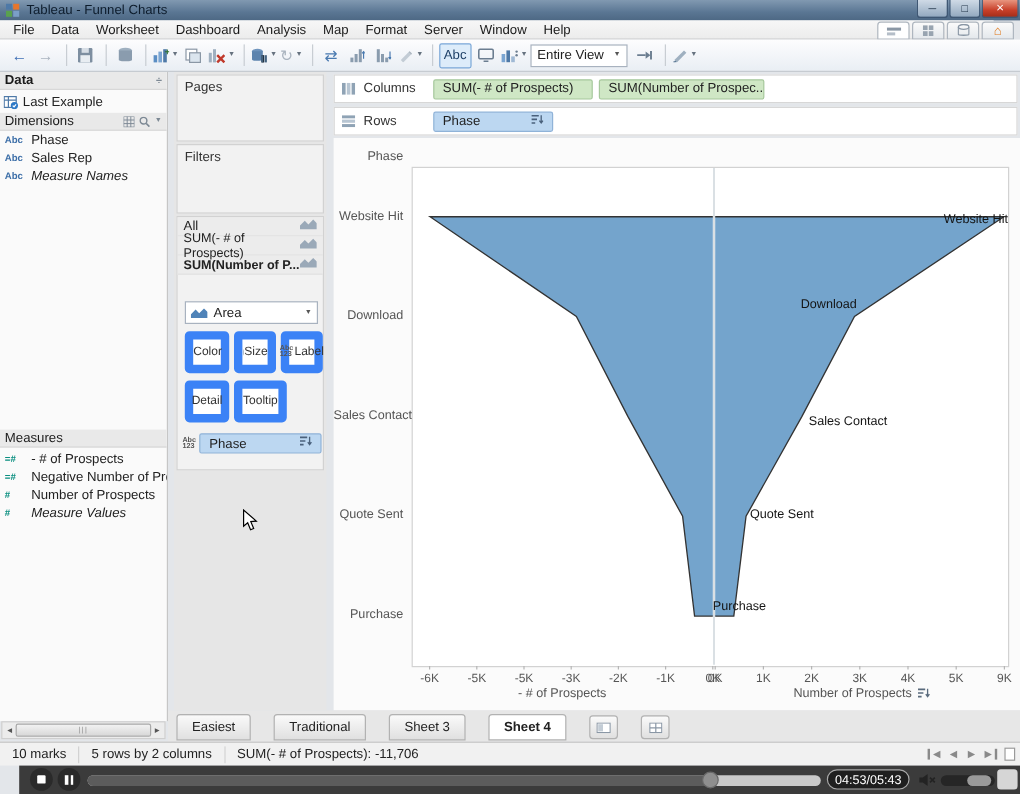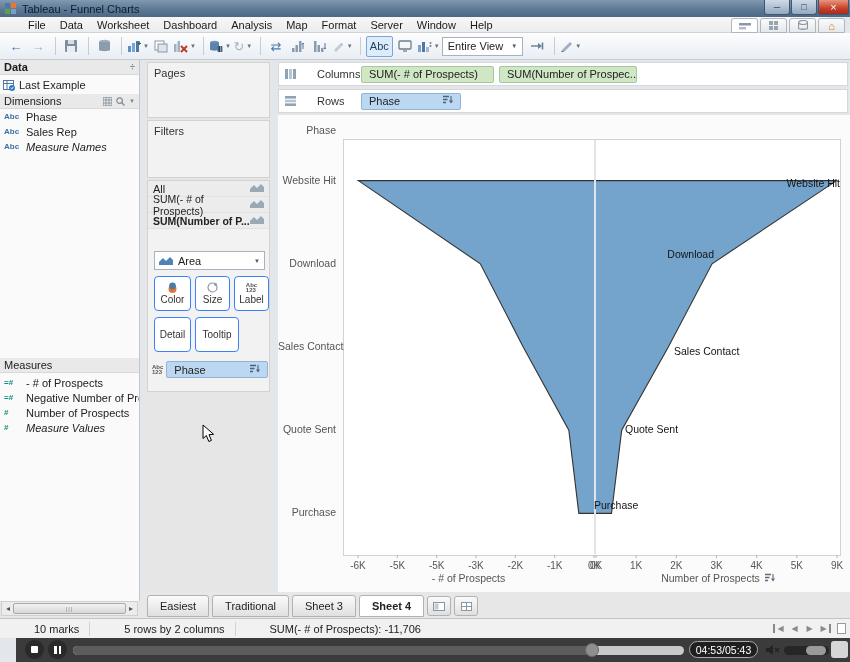--- a/index.html
+++ b/index.html
@@ -15,21 +15,21 @@
   #title-text { font-size:11px; }
   .winbtns { position:absolute; right:1px; top:0; display:flex; }
   .win-btn { width:26px; height:15px; display:flex; align-items:center; justify-content:center;
     background:linear-gradient(#cfdae6,#93a9bf); border:1px solid #3f5773;
     border-top:none; border-radius:0 0 3px 3px; color:#1c2e42; font-size:9px; margin-left:1px;}
   .win-btn.close { width:31px; background:linear-gradient(#e8957f,#c8402a 60%,#a52d18); color:#fff; font-size:11px;}
 
   
   #menubar { position:absolute; left:0; top:17px; width:828px; height:16px;
     background:linear-gradient(#f7f7f7,#ececec); border-bottom:1px solid #d2d2d2;
-    display:flex; align-items:center; padding-left:21px; }
+    display:flex; align-items:center; padding-left:4px; }
   .menu-item { padding:0 7px; height:100%; display:flex; align-items:center; color:#1a1a1a; }
   .mini-tab { position:absolute; top:1px; width:27px; height:15px;
     background:linear-gradient(#fbfbfb,#e4e8ec); border:1px solid #aeb6bf; border-radius:3px 3px 0 0;
     display:flex; align-items:center; justify-content:center; font-size:9px; color:#6b7a8a; }
   .mini-tab.pressed { background:#fff; }
 
   
   #toolbar { position:absolute; left:0; top:33px; width:850px; height:27px;
     background:linear-gradient(#fdfdfe,#e9eef4); border-bottom:1px solid #c6cbd1;
     display:flex; align-items:center; padding-left:6px; }
@@ -70,59 +70,59 @@
   #shelf-pane { position:absolute; left:145px; top:60px; width:127px; height:532px; background:#e6e6e6; }
   .card { position:absolute; background:#f2f2f2; border:1px solid #d2d2d2; }
   .card-label { padding:4px 0 0 6px; color:#333; }
   .mrow { height:16px; display:flex; align-items:center; padding:0 5px;
     border-bottom:1px solid #e2e2e2; background:#ececec; }
   .mrow .ic { margin-left:auto; }
   .mrow.sel { font-weight:bold; }
   .area-combo { position:absolute; left:6px; top:70px; width:111px; height:19px; background:#fff;
     border:1px solid #a8b2bf; display:flex; align-items:center; gap:5px; padding:0 4px; }
   .area-combo .car { margin-left:auto; font-size:6px; color:#555; }
-  .mbtn { position:absolute; background:#fff; border:1px solid #3b82f6; border-radius:4px;
-    display:flex; flex-direction:column; align-items:center; justify-content:center; gap:1px;
+  .mbtn { position:absolute; background:#fff; border:7px solid #3b82f6; border-radius:4px;
+    display:flex; flex-direction:row; align-items:center; justify-content:center; gap:1px;
     font-size:10px; color:#333; }
   .abc123 { display:flex; flex-direction:column; line-height:5px; font-size:6px; font-weight:bold; color:#555;
     align-items:flex-start; }
   .pill { height:17px; border-radius:2px; display:flex; align-items:center; padding:0 7px; white-space:nowrap; overflow:hidden; }
   .pill.green { background:#cfe7c5; border:1px solid #a6c89c; }
   .pill.blue  { background:#bcd7f1; border:1px solid #90b3d8; }
   .pill .sort { margin-left:auto; }
 
   
   .shelf { position:absolute; left:278px; width:570px; height:24px; background:#fff;
     border:1px solid #d7d7d7; display:flex; align-items:center; }
-  .shelf-label { display:flex; align-items:center; gap:21px; padding-left:6px; width:82px; color:#333; }
+  .shelf-label { display:flex; align-items:center; gap:7px; padding-left:6px; width:82px; color:#333; }
   .pillrow { display:flex; align-items:center; gap:5px; }
 
   
   #chart-pane { position:absolute; left:278px; top:115px; width:572px; height:477px;
     background:#fbfbfb; overflow:hidden; }
   .ch-header { position:absolute; text-align:right; color:#555; font-size:10.5px; }
   .row-label { position:absolute; text-align:right; color:#555; font-size:10.5px; white-space:nowrap; }
   .tick { position:absolute; text-align:center; color:#565656; font-size:10px; }
   .axis-title { position:absolute; text-align:center; color:#555; font-size:10.5px;
     display:flex; align-items:center; justify-content:center; gap:4px; }
   .mark-label { position:absolute; font-size:10.5px; color:#141414; white-space:nowrap; }
 
   
   #tabstrip { position:absolute; left:140px; top:592px; width:710px; height:26px;
-    background:#e7e7e7; display:flex; gap:3px; padding:3px 0 0 7px; align-items:flex-start; }
+    background:#e7e7e7; display:flex; gap:19px; padding:3px 0 0 7px; align-items:flex-start; }
   .sheet-tab { background:linear-gradient(#fafafa,#e0e0e0); border:1px solid #b2b2b2;
     border-radius:3px 3px 0 0; padding:0 12px; height:22px; display:flex; align-items:center; color:#222; }
   .sheet-tab.active { background:#fff; font-weight:bold; }
   .tab-btn { width:24px; height:20px; margin-top:1px; background:linear-gradient(#fafafa,#e0e0e0);
     border:1px solid #b2b2b2; border-radius:3px; display:flex; align-items:center; justify-content:center; }
 
   
   #statusbar { position:absolute; left:0; top:618px; width:850px; height:20px;
     background:#f1f1f1; border-top:1px solid #c4c4c4; display:flex; align-items:center; color:#222; }
-  .sb-item { padding:0 10px;margin-left:24px; }
+  .sb-item { padding:0 10px; }
   .sb-div { width:1px; height:14px; background:#d2d2d2; }
   #sb-right { margin-left:auto; display:flex; align-items:center; gap:2px; padding-right:4px; color:#8a8a8a; }
   .nav-ic { font-size:8px; width:13px; text-align:center; }
   .bar-l { border-left:2px solid #8a8a8a; } .bar-r { border-right:2px solid #8a8a8a; }
   #sheet-sorter { width:9px; height:11px; border:1px solid #9a9a9a; background:#fff; margin-left:4px; }
 
   
   #playerbar { position:absolute; left:16px; top:638px; width:850px; height:24px; background:#3b3b3b; }
   .pbtn { position:absolute; width:19px; height:19px; border-radius:50%; background:#2a2a2a; top:2px;
     display:flex; align-items:center; justify-content:center; }

